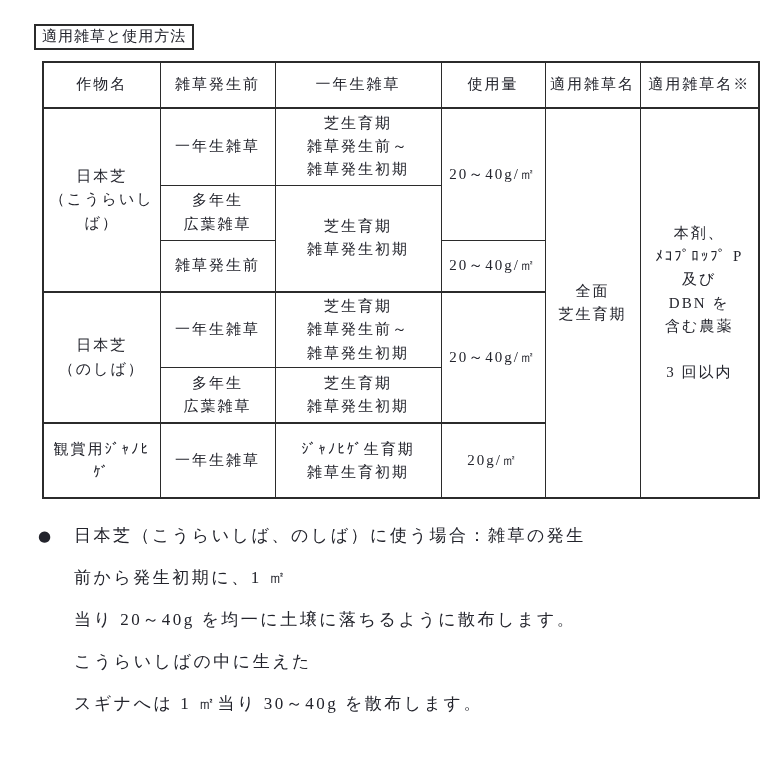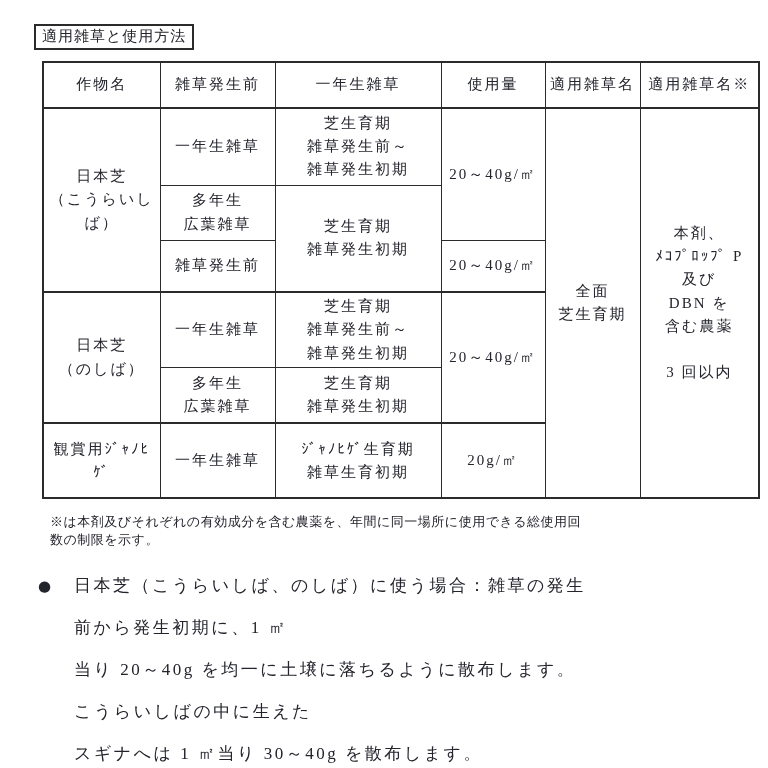--- a/index.html
+++ b/index.html
@@ -149,21 +149,20 @@
       <tr class="r6 block-start">
         <td class="small">観賞用ｼﾞｬﾉﾋｹﾞ</td>
         <td>一年生雑草</td>
         <td class="pre small">ｼﾞｬﾉﾋｹﾞ生育期
 雑草生育初期</td>
         <td class="num">20g/㎡</td>
       </tr>
     </tbody>
   </table>
 
-  <p class="footnote">※は本剤及びそれぞれの有効成分を含む農薬を、年間に同一場所に使用できる総使用回数の制限を示す。</p>
 
   <div class="bullet">
     <span class="marker">●</span>
     <p class="bullet-text pre">日本芝（こうらいしば、のしば）に使う場合：雑草の発生前から発生初期に、1 ㎡
 当り 20～40g を均一に土壌に落ちるように散布します。こうらいしばの中に生えた
 スギナへは 1 ㎡当り 30～40g を散布します。</p>
   </div>
 
   
 

